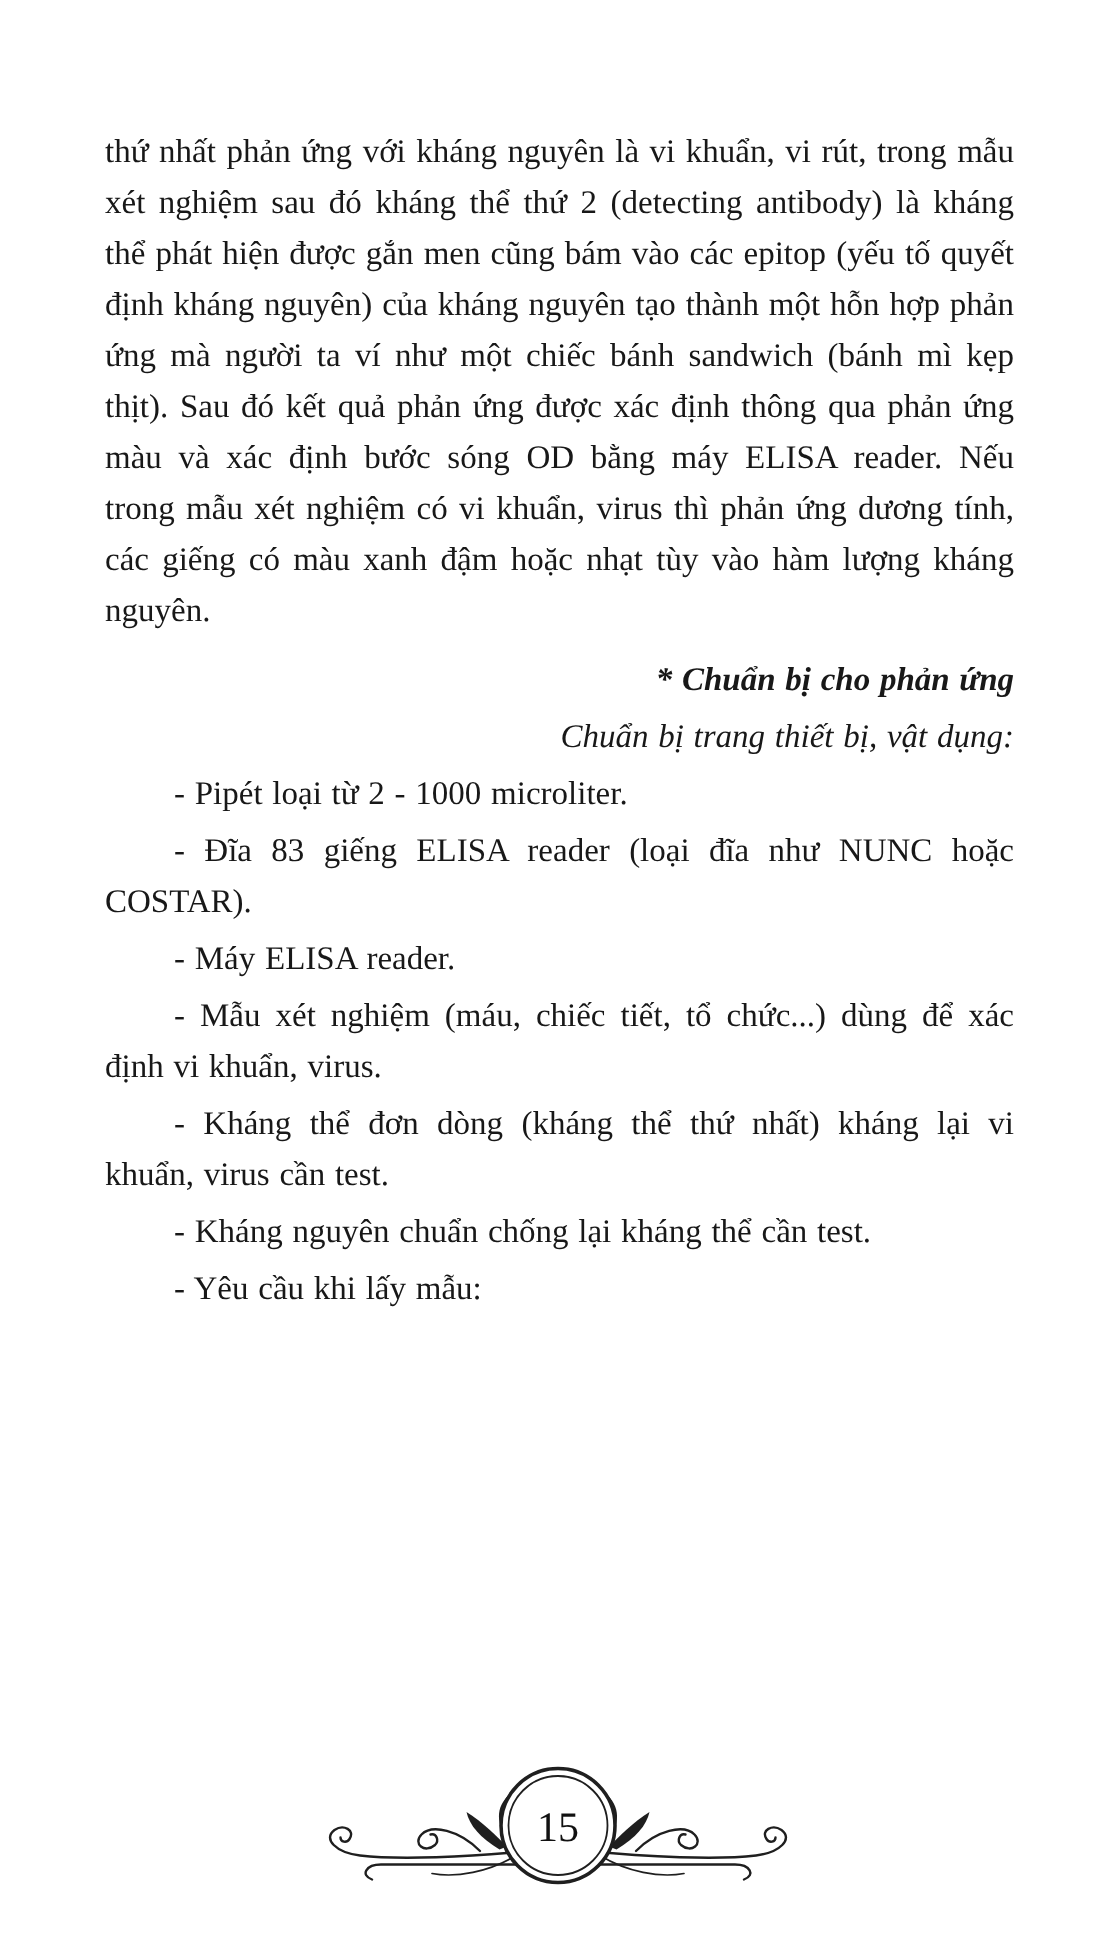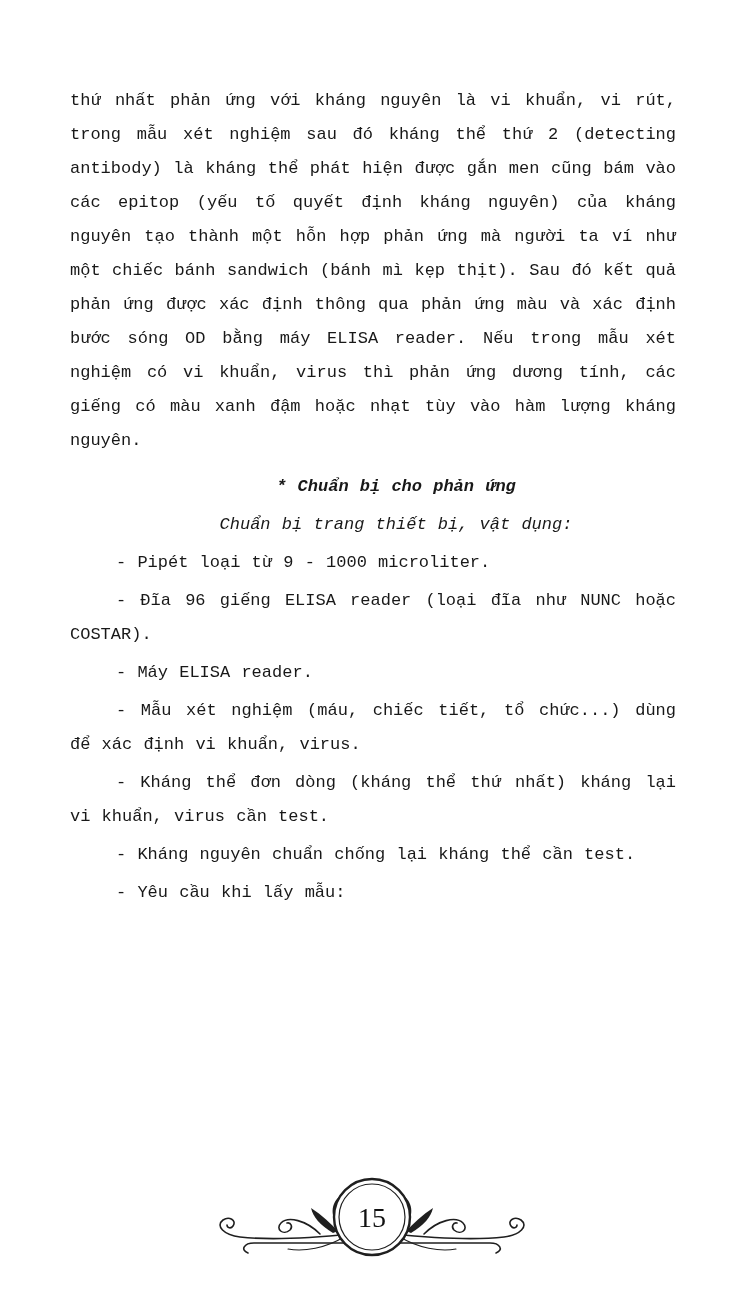--- a/index.html
+++ b/index.html
@@ -12,61 +12,60 @@
   .page {
     position: relative;
     width: 744px; height: 1292px;
     background: #ffffff;
     overflow: hidden;
   }
   .content {
     position: absolute;
     left: 70px; top: 84px;
     width: 606px;
-    font-size: 17px;
+    font-size: 22px;
     line-height: 34px;
     text-align: justify;
     word-spacing: 1px;
-    font-family: Liberation Mono, monospace;
   }
   .content p { margin: 0 0 4px 0; }
   .indent { text-indent: 46px; }
   .heading {
     font-weight: bold;
     font-style: italic;
     text-indent: 46px;
-    text-align: center;
+    text-align: right;
     margin-top: 12px !important;
   }
   .subheading {
     font-style: italic;
     text-indent: 46px;
-    text-align: center;
+    text-align: right;
   }
   .footer {
     position: absolute;
     left: 50%;
     top: 1164px;
     transform: translateX(-50%);
     text-align: center;
   }
   .ornament text {
     font-family: "Liberation Serif", "DejaVu Serif", serif;
   }
 </style>
 </head>
 <body>
 
 <div class="page">
   <div class="content">
     <p>thứ nhất phản ứng với kháng nguyên là vi khuẩn, vi rút, trong mẫu xét nghiệm sau đó kháng thể thứ 2 (detecting antibody) là kháng thể phát hiện được gắn men cũng bám vào các epitop (yếu tố quyết định kháng nguyên) của kháng nguyên tạo thành một hỗn hợp phản ứng mà người ta ví như một chiếc bánh sandwich (bánh mì kẹp thịt). Sau đó kết quả phản ứng được xác định thông qua phản ứng màu và xác định bước sóng OD bằng máy ELISA reader. Nếu trong mẫu xét nghiệm có vi khuẩn, virus thì phản ứng dương tính, các giếng có màu xanh đậm hoặc nhạt tùy vào hàm lượng kháng nguyên.</p>
     <p class="heading">* Chuẩn bị cho phản ứng</p>
     <p class="subheading">Chuẩn bị trang thiết bị, vật dụng:</p>
-    <p class="indent">- Pipét loại từ 9 - 1000 microliter.</p>
-    <p class="indent">- Đĩa 96 giếng ELISA reader (loại đĩa như NUNC hoặc COSTAR).</p>
+    <p class="indent">- Pipét loại từ 2 - 1000 microliter.</p>
+    <p class="indent">- Đĩa 83 giếng ELISA reader (loại đĩa như NUNC hoặc COSTAR).</p>
     <p class="indent">- Máy ELISA reader.</p>
     <p class="indent">- Mẫu xét nghiệm (máu, chiếc tiết, tổ chức...) dùng để xác định vi khuẩn, virus.</p>
     <p class="indent">- Kháng thể đơn dòng (kháng thể thứ nhất) kháng lại vi khuẩn, virus cần test.</p>
     <p class="indent">- Kháng nguyên chuẩn chống lại kháng thể cần test.</p>
     <p class="indent">- Yêu cầu khi lấy mẫu:</p>
   </div>
 
   <div class="footer">
     <svg class="ornament" width="340" height="112" viewBox="0 0 340 112">
       <g fill="none" stroke="#1f1f1f" stroke-width="1.6" stroke-linecap="round">

